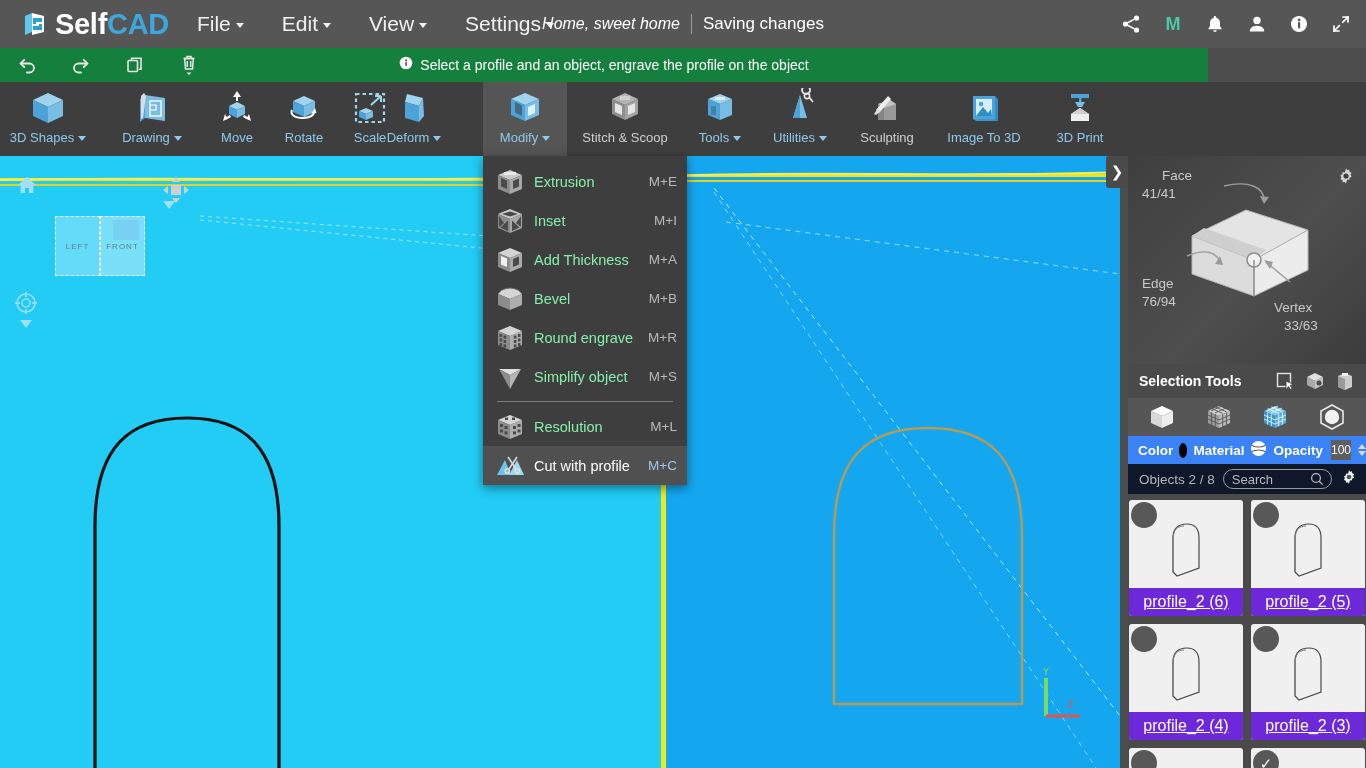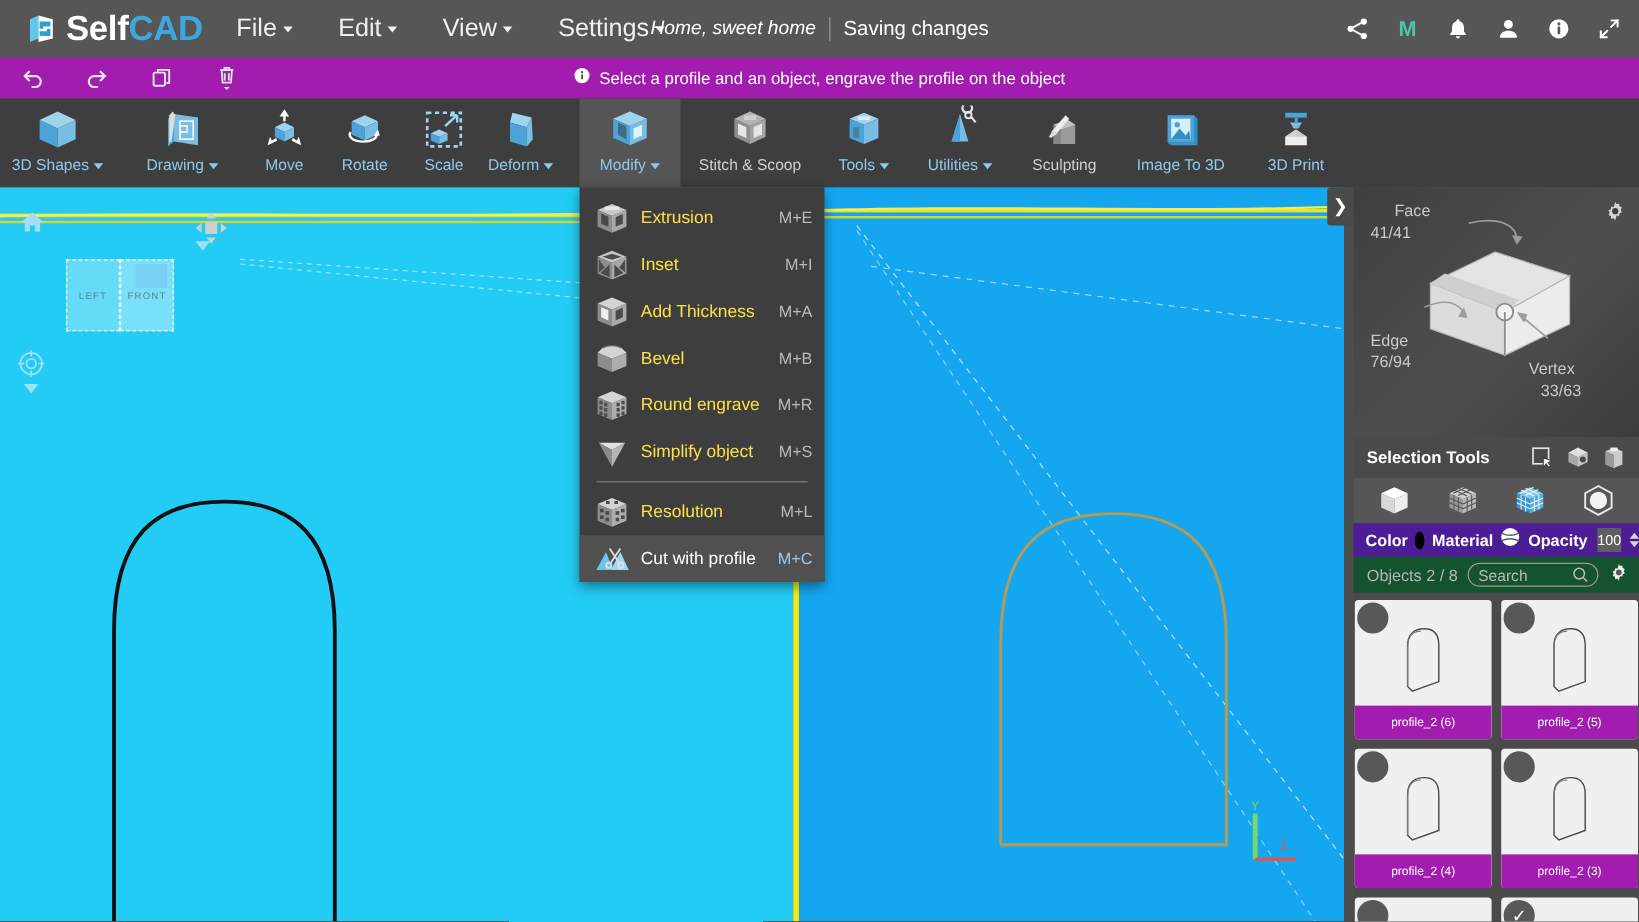--- a/index.html
+++ b/index.html
@@ -41,22 +41,22 @@
   .title-sep { width: 1px; height: 20px; background: #9a9a9a; margin: 0 11px; }
   .saving-text { color: #ffffff; font-size: 17px; }
   #topbar-icons {
     position: absolute; right: 14px; top: 0; height: 48px;
     display: flex; align-items: center; gap: 20px;
   }
   .tb-icon { width: 22px; height: 22px; cursor: pointer; display: block; }
 
   
   #strip {
-    position: absolute; left: 0; top: 48px; width: 1366px; height: 34px;
-    background: #a21caf; display: flex; align-items: center;
+    position: absolute; left: 0; top: 48px; width: 1208px; height: 34px;
+    background: #15803d; display: flex; align-items: center;
   }
   .strip-btn {
     width: 34px; height: 30px; display: flex; align-items: center;
     justify-content: center; cursor: pointer; position: relative;
   }
   .strip-btn:nth-child(1) { margin-left: 10px; }
   .strip-btn:nth-child(2) { margin-left: 20px; }
   .strip-btn:nth-child(3) { margin-left: 20px; }
   .strip-btn:nth-child(4) { margin-left: 20px; }
   #strip-hint {
@@ -131,21 +131,21 @@
     position: absolute; left: 483px; top: 156px; width: 204px;
     background: #3e3e3e; z-index: 40; padding: 6px 0 0 0;
     box-shadow: 0 3px 10px rgba(0,0,0,0.45);
   }
   .mi {
     display: flex; align-items: center; height: 39px; padding: 0 10px 0 12px;
     cursor: pointer; position: relative;
   }
   .mi.hl { background: #505050; }
   .mi-ic { width: 30px; height: 30px; flex: 0 0 30px; margin-right: 9px; }
-  .mi-lb { color: #fde047; font-size: 14.5px; flex: 1; white-space: nowrap; }
+  .mi-lb { color: #86efac; font-size: 14.5px; flex: 1; white-space: nowrap; }
   .mi.hl .mi-lb { color: #ffffff; }
   .mi-sc { color: #b9b9b9; font-size: 13.5px; }
   .mi.hl .mi-sc { color: #9fc8e8; }
   .mi-sep { height: 1px; background: #7d7d7d; margin: 5px 14px; }
 
   
   #rpanel {
     position: absolute; left: 1128px; top: 156px; width: 238px; height: 612px;
     background: #4a4a4a;
   }
@@ -160,61 +160,61 @@
     background: #4a4a4a;
   }
   .st-title { color: #ffffff; font-size: 14px; font-weight: 700; flex: 1; }
   .st-ic { width: 26px; height: 24px; margin-left: 4px; cursor: pointer; display: flex; align-items: center; justify-content: center; }
   #mode-row {
     height: 38px; background: #565656; display: flex; align-items: center;
     justify-content: space-around; padding: 0 6px;
   }
   .mode-ic { cursor: pointer; width: 36px; display: flex; align-items: center; justify-content: center; }
   #cmo-row {
-    height: 28px; background: #4c1d95; display: flex; align-items: center;
+    height: 28px; background: #3b82f6; display: flex; align-items: center;
     padding: 0 0 0 10px; gap: 6px;
   }
   .cmo-lb { color: #ffffff; font-size: 13.5px; font-weight: 700; }
   .swatch-black { width: 15px; height: 15px; border-radius: 50%; background: #000000; cursor: pointer; }
   .opacity-box {
     width: 36px; height: 20px; background: #5e5e5e; color: #ffffff;
     font-size: 12px; display: flex; align-items: center; justify-content: center;
     margin-left: 2px; cursor: text;
   }
   .spin { display: flex; flex-direction: column; margin-left: 1px; cursor: pointer; }
   .spin i {
     display: block; width: 0; height: 0;
     border-left: 4px solid transparent; border-right: 4px solid transparent;
   }
   .spin i.up { border-bottom: 5px solid #d8d8d8; margin-bottom: 2px; }
   .spin i.dn { border-top: 5px solid #d8d8d8; }
   #obj-row {
-    height: 30px; background: #14532d; display: flex; align-items: center;
+    height: 30px; background: #0f172a; display: flex; align-items: center;
     padding: 0 8px 0 11px; gap: 8px;
   }
   .obj-count { color: #b5b5b5; font-size: 13.5px; white-space: nowrap; }
   .obj-search {
     flex: 1; height: 20px; border: 1px solid #9b9b9b; border-radius: 10px;
     display: flex; align-items: center; padding: 0 8px; cursor: text; position: relative;
   }
   .obj-search span { color: #b9b9b9; font-size: 13px; }
   #obj-grid {
     background: #4a4a4a; padding: 6px 0 0 0;
     display: grid; grid-template-columns: 114px 114px; gap: 8px;
     justify-content: center; height: 312px; overflow: hidden;
   }
   .obj-card {
     position: relative; width: 114px; height: 116px; background: #f0f0f0;
     border-radius: 3px; overflow: hidden; cursor: pointer;
   }
   .obj-thumb { position: absolute; left: 0; top: 6px; width: 114px; height: 82px; }
   .obj-name {
     position: absolute; left: 0; bottom: 0; width: 114px; height: 28px;
-    background: #a21caf; color: #ffffff; font-size: 10px;
-    display: flex; align-items: center; justify-content: center;
+    background: #6d28d9; color: #ffffff; font-size: 16px;
+    display: flex; align-items: center; justify-content: center; text-decoration: underline;
   }
   .obj-check {
     position: absolute; left: 2px; top: 2px; width: 26px; height: 26px;
     border-radius: 50%; background: #585858; cursor: pointer;
     display: flex; align-items: center; justify-content: center;
   }
   .obj-check.on { background: #585858; }
   .obj-check .tick { color: #ffffff; font-size: 15px; line-height: 1; }
 </style>
 </head>
@@ -388,21 +388,21 @@
           <rect x="7" y="6" width="28" height="28" fill="none" stroke="#9fd4ef" stroke-width="2.2" stroke-dasharray="3.5 3"></rect>
           <path d="M17 20 L24 23 L17 26 L10 23 Z" fill="#9fd4ef"></path>
           <path d="M10 23 L17 26 L17 32 L10 29 Z" fill="#4ba3d8"></path>
           <path d="M24 23 L17 26 L17 32 L24 29 Z" fill="#79bde5"></path>
           <path d="M22 17 L32 8 M32 8h-6 M32 8v6" stroke="#9fd4ef" stroke-width="2" fill="none"></path>
         </svg>
       </span>
       <span class="rb-lb">Scale</span>
     </div>
 
-    <div class="rb" style="left:392px">
+    <div class="rb" style="left:372px">
       <span class="rb-ic">
         <svg width="42" height="40" viewBox="0 0 42 40">
           <path d="M14 6 L30 10 L26 18 L12 14 Z" fill="#9fd4ef"></path>
           <path d="M12 14 L26 18 L26 34 L12 30 Z" fill="#4ba3d8"></path>
           <path d="M30 10 L26 18 L26 34 L31 28 Z" fill="#79bde5"></path>
         </svg>
       </span>
       <span class="rb-lb"><span>Deform</span><i class="rb-caret"></i></span>
     </div>
 

